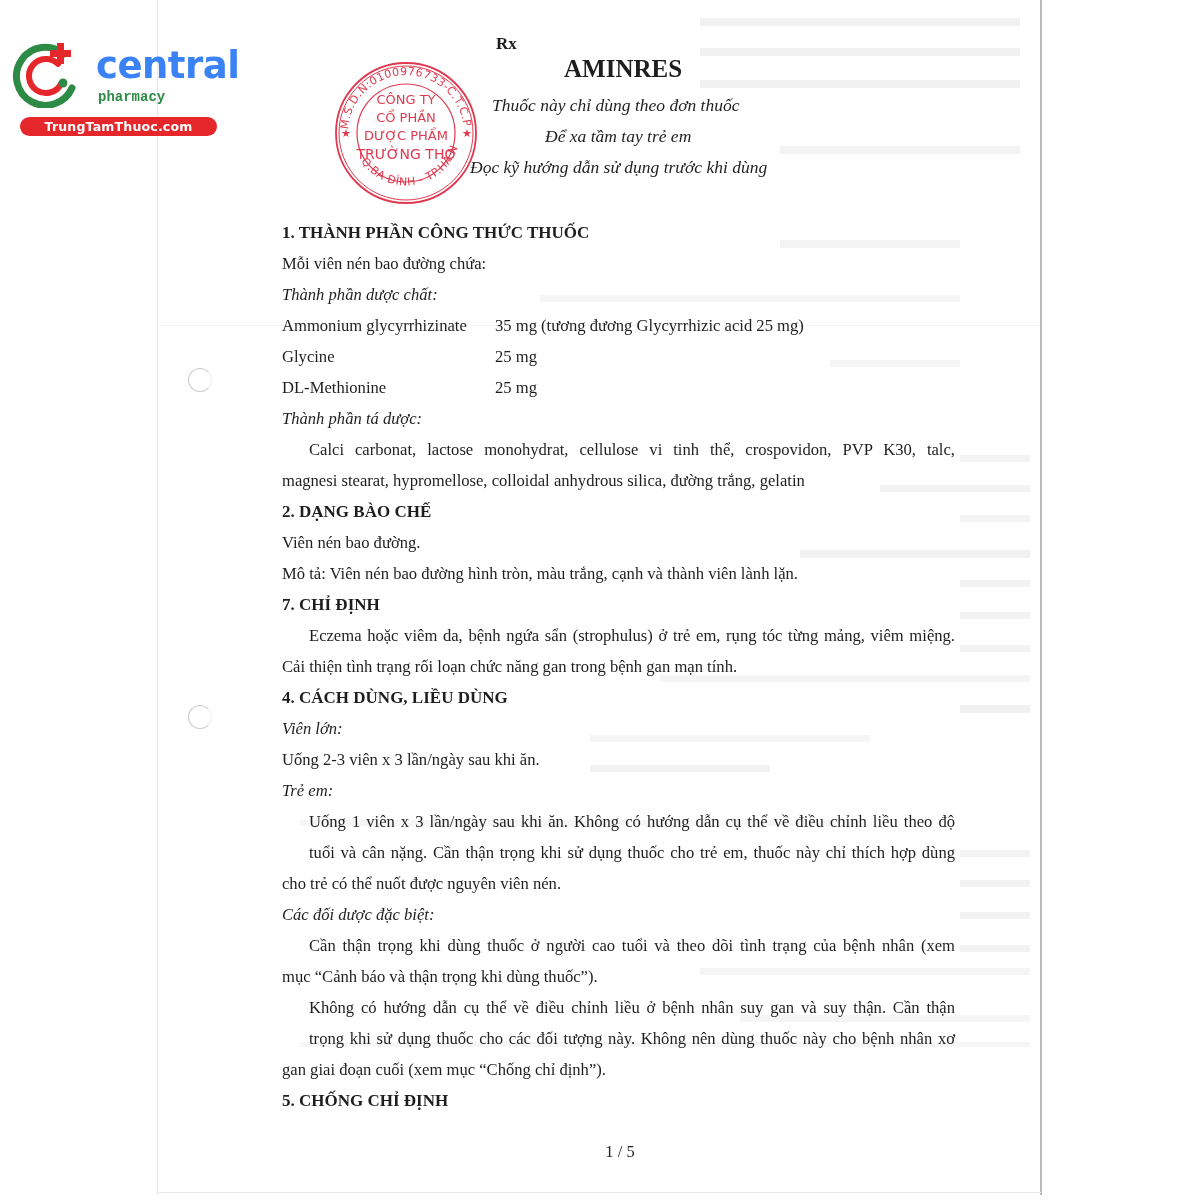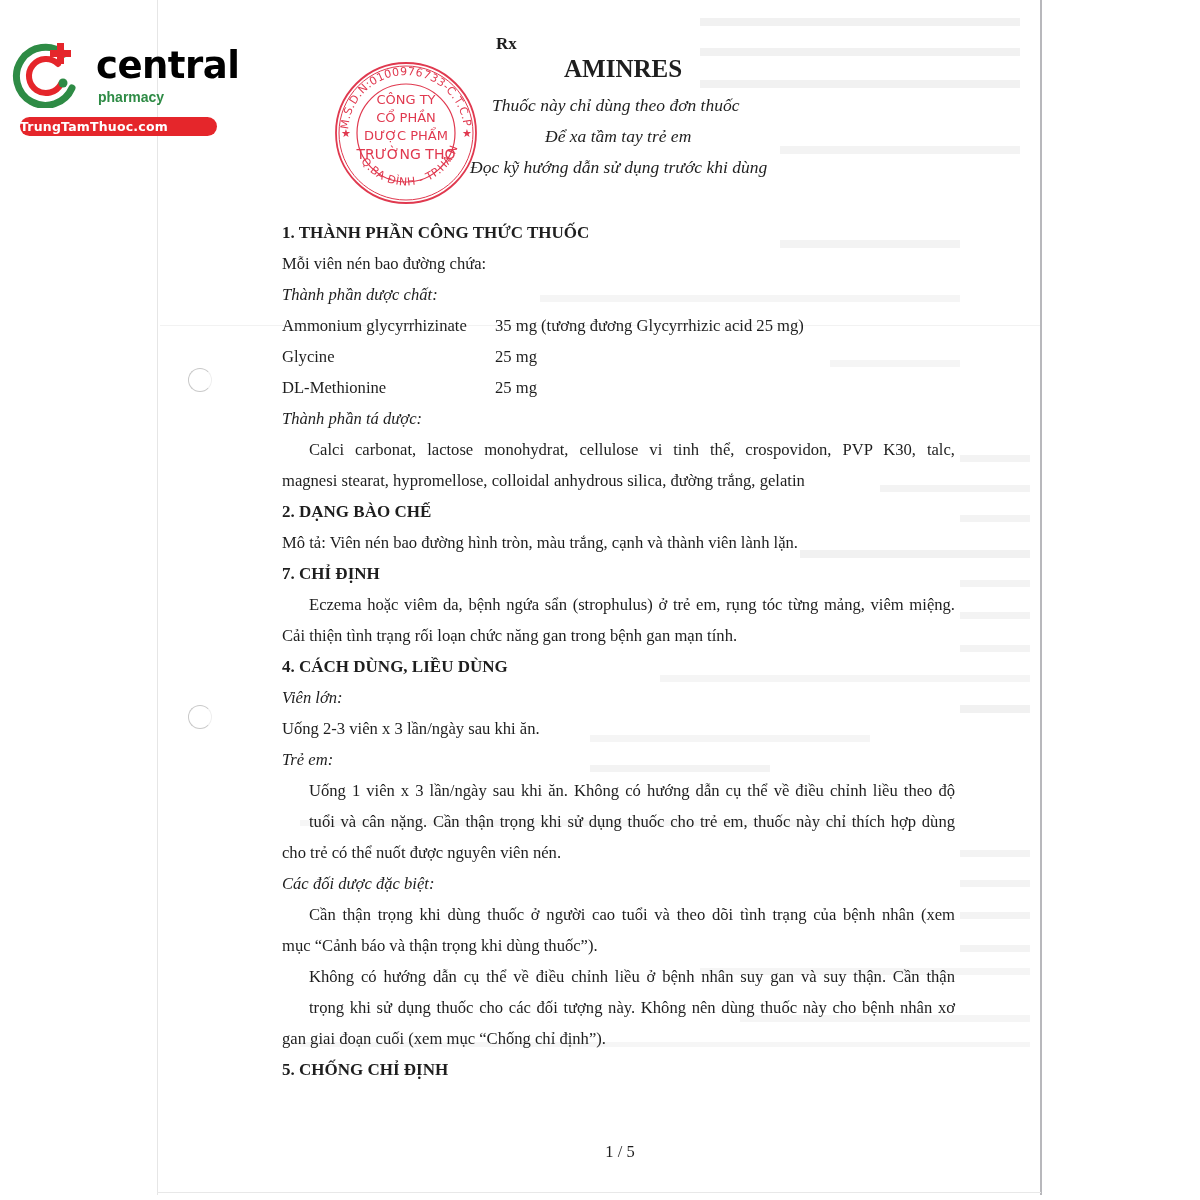--- a/index.html
+++ b/index.html
@@ -16,26 +16,26 @@
   .punch-hole { position:absolute; width:22px; height:22px; border-radius:50%;
     border:1.5px solid #c9c9c9; border-right-color:#efefef; background:#fff; }
 
   
   .ghost { position:absolute; color:#dcdcdc; font-size:14px; white-space:nowrap; opacity:.75; }
 
   
   .logo { position:absolute; left:8px; top:38px; width:205px; height:100px; }
   .logo-mark { position:absolute; left:4px; top:2px; width:68px; height:68px; }
   .logo-name { position:absolute; left:88px; top:8px; font-family:"DejaVu Sans", sans-serif;
-    font-weight:bold; font-size:37px; color:#000000; letter-spacing:-0.5px; line-height:40px; }
-  .logo-sub { position:absolute; left:90px; top:51px; font-family:Liberation Sans, sans-serif;
+    font-weight:bold; font-size:37px; color:#3b82f6; letter-spacing:-0.5px; line-height:40px; }
+  .logo-sub { position:absolute; left:90px; top:51px; font-family:Liberation Mono, monospace;
     font-weight:bold; font-size:14px; color:#2e8b45; }
   .logo-url { position:absolute; left:12px; top:79px; width:197px; height:19px; border-radius:10px;
     background:#e5262b; color:#fff; font-family:"DejaVu Sans", sans-serif; font-weight:bold;
-    font-size:12.5px; text-align:left; line-height:19px; letter-spacing:0.2px; }
+    font-size:12.5px; text-align:center; line-height:19px; letter-spacing:0.2px; }
 
   
   .stamp { position:absolute; left:328px; top:62px; width:156px; height:142px; }
 
   .rx { position:absolute; left:496px; top:34px; font-weight:bold; font-size:17px; }
   .title-inner { position:absolute; left:564px; top:55px; font-weight:bold; font-size:25px; }
   .subline { position:absolute; font-style:italic; font-size:17.5px; white-space:nowrap; }
 
   .content { position:absolute; left:282px; top:217px; width:673px; font-size:16.6px; }
   .line { height:31px; line-height:31px; white-space:nowrap; }
@@ -144,20 +144,21 @@
   </div>
   <div class="ing-row">
     <span class="ing-name">DL-Methionine</span>
     <span>25 mg</span>
   </div>
   <div class="line italic">Thành phần tá dược:</div>
   <div class="line justify">Calci carbonat, lactose monohydrat, cellulose vi tinh thể, crospovidon, PVP K30, talc,</div>
   <div class="line">magnesi stearat, hypromellose, colloidal anhydrous silica, đường trắng, gelatin</div>
 
   <div class="line heading">2. DẠNG BÀO CHẾ</div>
+  <div class="line">Viên nén bao đường.</div>
   <div class="line">Mô tả: Viên nén bao đường hình tròn, màu trắng, cạnh và thành viên lành lặn.</div>
 
   <div class="line heading">7. CHỈ ĐỊNH</div>
   <div class="line justify">Eczema hoặc viêm da, bệnh ngứa sẩn (strophulus) ở trẻ em, rụng tóc từng mảng, viêm miệng.</div>
   <div class="line">Cải thiện tình trạng rối loạn chức năng gan trong bệnh gan mạn tính.</div>
 
   <div class="line heading">4. CÁCH DÙNG, LIỀU DÙNG</div>
   <div class="line italic">Viên lớn:</div>
   <div class="line">Uống 2-3 viên x 3 lần/ngày sau khi ăn.</div>
   <div class="line italic">Trẻ em:</div>

